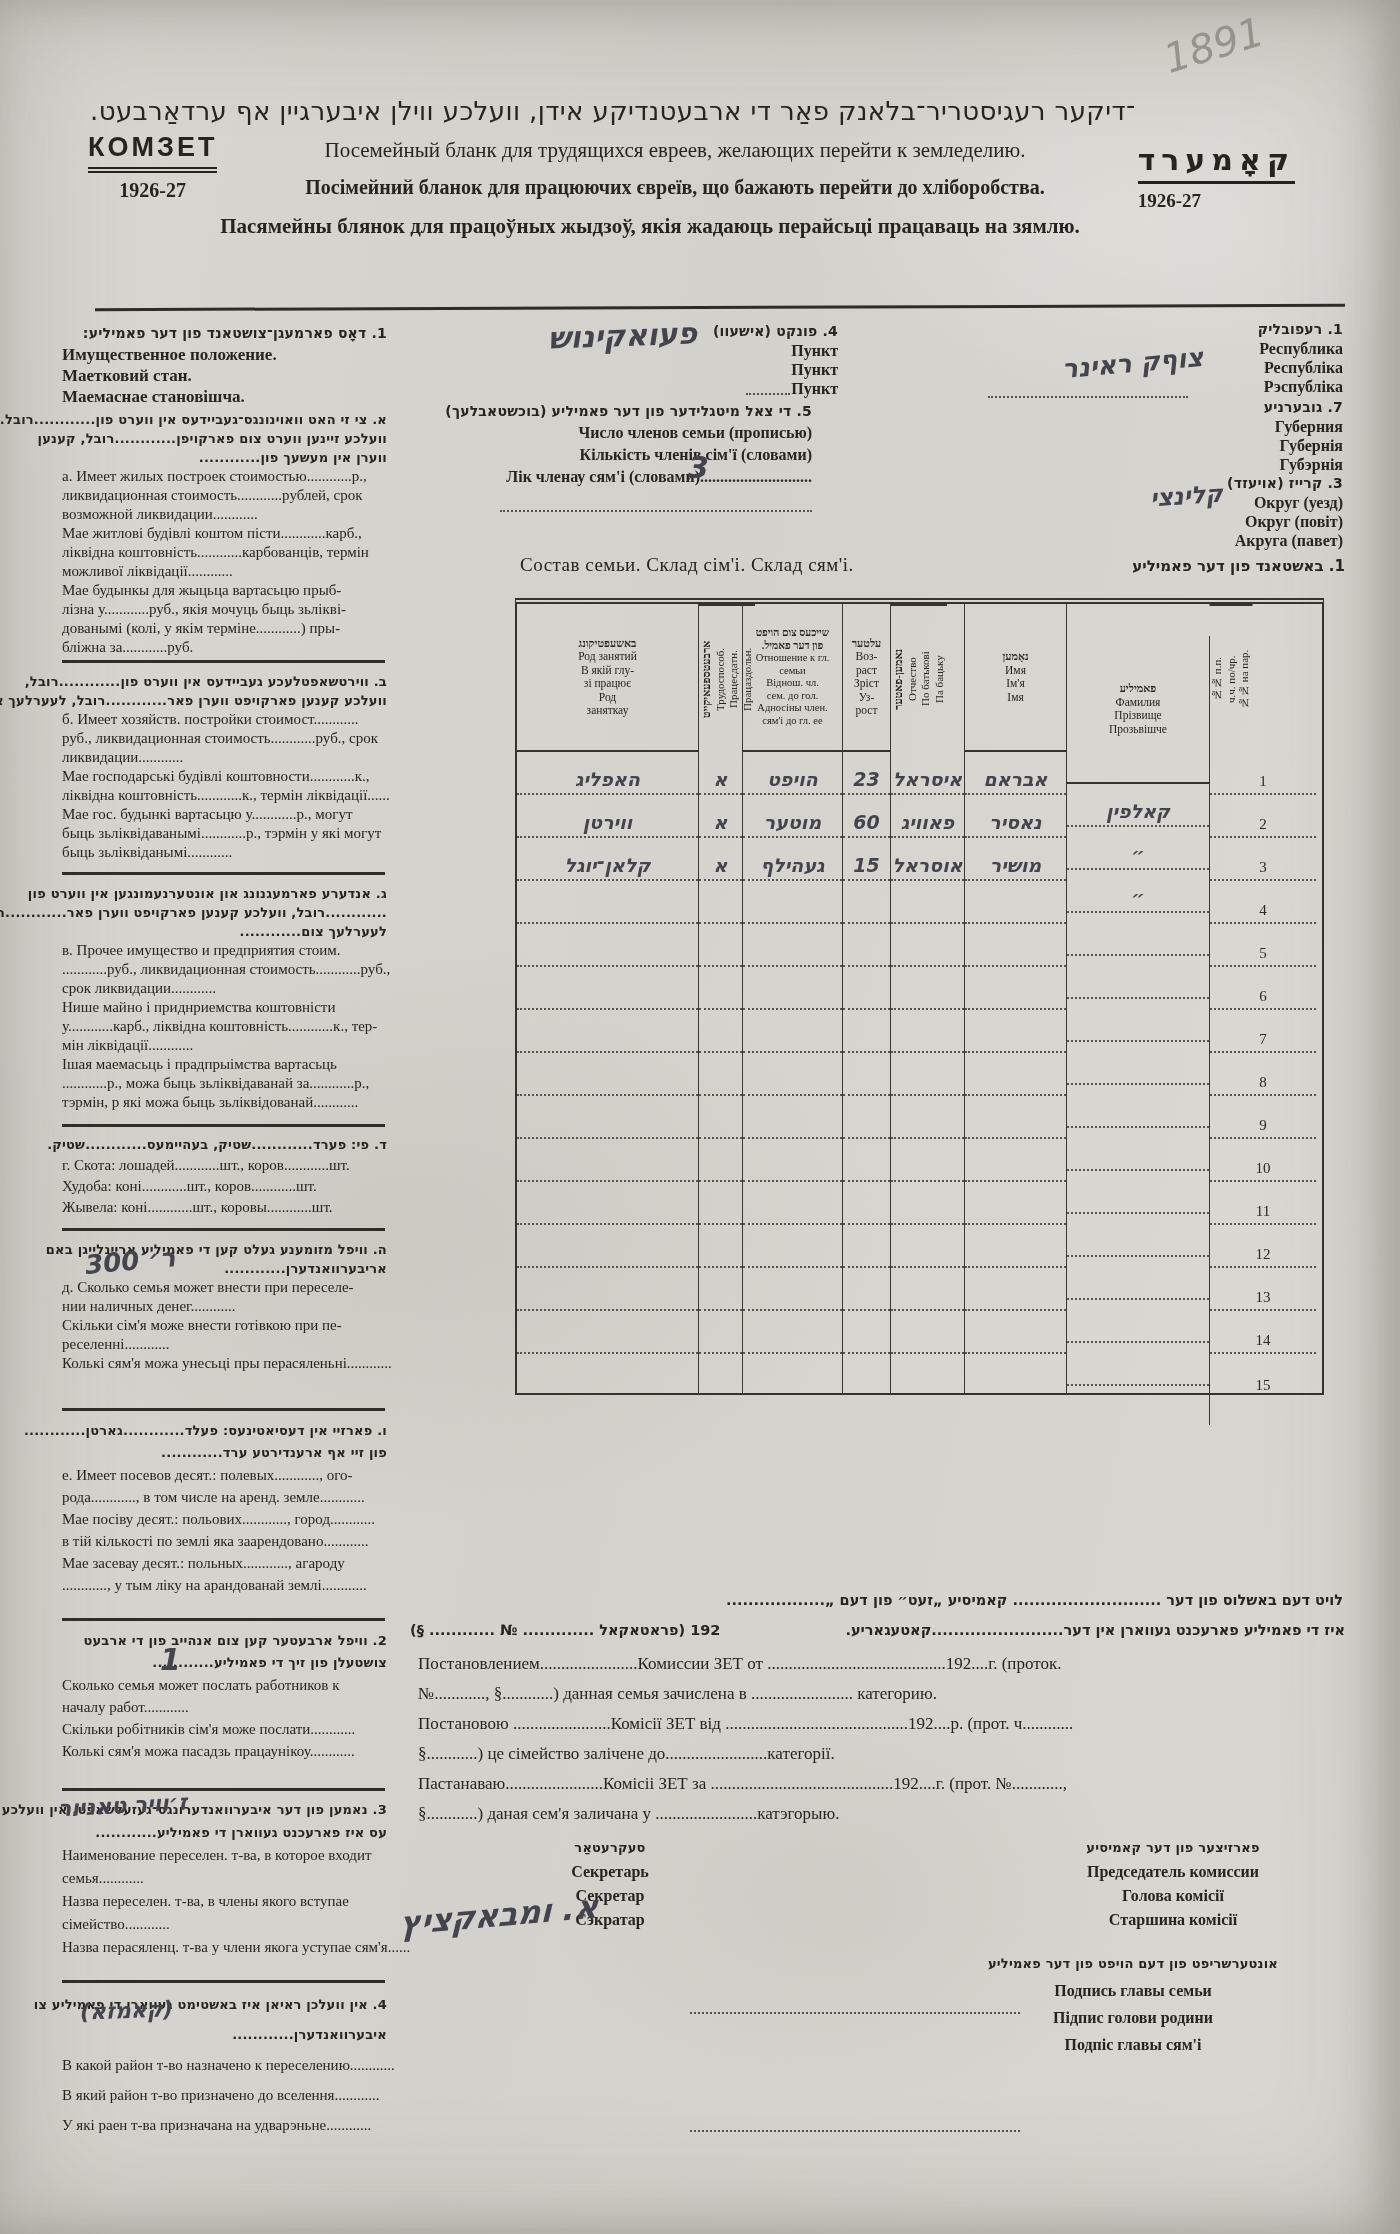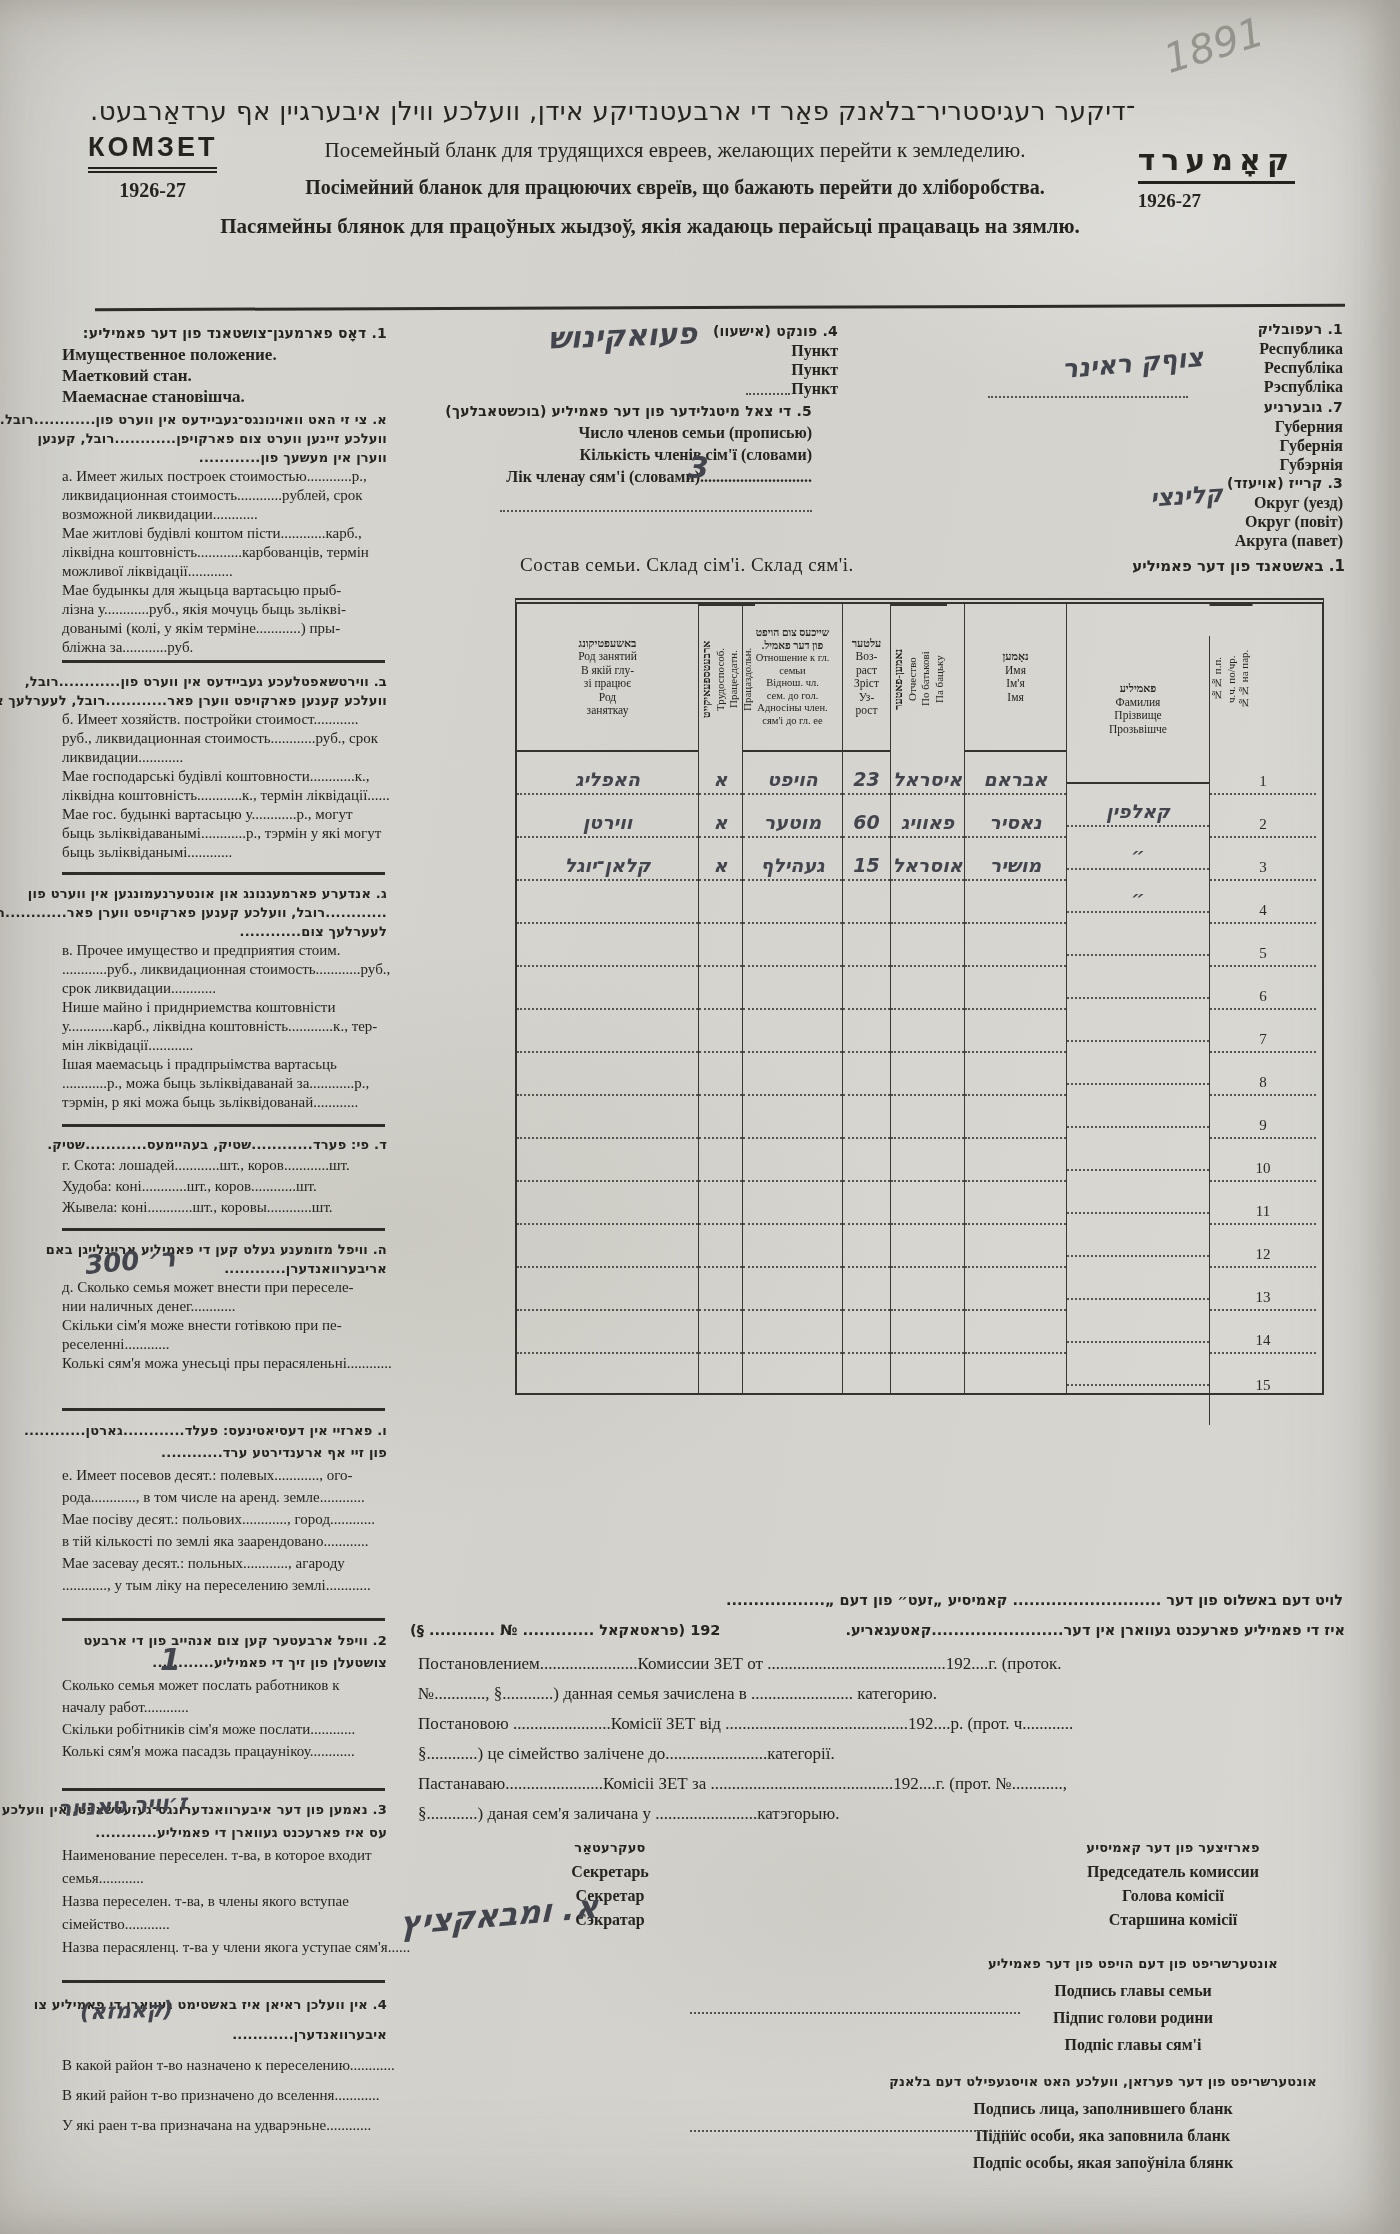--- a/index.html
+++ b/index.html
@@ -149,21 +149,21 @@
   <div class="divider" style="top:1408px"></div>
 
   <div class="lines heb-right" style="left:62px;top:1420px;width:325px;line-height:22px">
       <div class="ln heb" dir="rtl">ו. פארזיי אין דעסיאטינעס: פעלד............גארטן............</div>
       <div class="ln heb" dir="rtl">פון זיי אף ארענדירטע ערד............</div>
       <div class="ln">е. Имеет посевов десят.: полевых............, ого-</div>
       <div class="ln">рода............, в том числе на аренд. земле............</div>
       <div class="ln">Мае посіву десят.: польових............, город............</div>
       <div class="ln">в тій кількості по землі яка заарендовано............</div>
       <div class="ln">Мае засевау десят.: польных............, агароду</div>
-      <div class="ln">............, у тым ліку на переселению землі............</div>
+      <div class="ln">............, у тым ліку на арандованай землі............</div>
     </div>
   <div class="divider" style="top:1618px"></div>
 
   <div class="lines heb-right" style="left:62px;top:1630px;width:325px;line-height:22px">
       <div class="ln heb" dir="rtl">2. וויפל ארבעטער קען צום אנהייב פון די ארבעט</div>
       <div class="ln heb" dir="rtl">צושטעלן פון זיך די פאמיליע............</div>
       <div class="ln">Сколько семья может послать работников к</div>
       <div class="ln">началу работ............</div>
       <div class="ln">Скільки робітників сім'я може послати............</div>
       <div class="ln">Колькі сям'я можа пасадзь працаунікоу............</div>
@@ -460,21 +460,15 @@
   <div class="hand abs" style="left:400px;top:1896px;font-size:32px;transform:rotate(-5deg) skewX(-8deg)">א. ומבאקציץ</div>
 
   <div class="lines sig-labels talign-c" style="right:57px;top:1950px;width:420px;line-height:27px">
       <div class="ln heb" dir="rtl">אונטערשריפט פון דעם הויפט פון דער פאמיליע</div>
       <div class="ln">Подпись главы семьи</div>
       <div class="ln">Підпис голови родини</div>
       <div class="ln">Подпіс главы сям'і</div>
     </div>
   <div class="dotline" style="left:690px;top:2012px;width:330px"></div>
 
-  <div class="lines sig-labels talign-c" style="right:57px;top:2068px;width:480px;line-height:27px">
-      <div class="ln heb" dir="rtl">אונטערשריפט פון דער פערזאן, וועלכע האט אויסגעפילט דעם בלאנק</div>
-      <div class="ln">Подпись лица, заполнившего бланк</div>
-      <div class="ln">Підпис особи, яка заповнила бланк</div>
-      <div class="ln">Подпіс особы, якая запоўніла блянк</div>
-    </div>
   <div class="dotline" style="left:690px;top:2130px;width:330px"></div>
 
 </div>
 
 </body></html>

